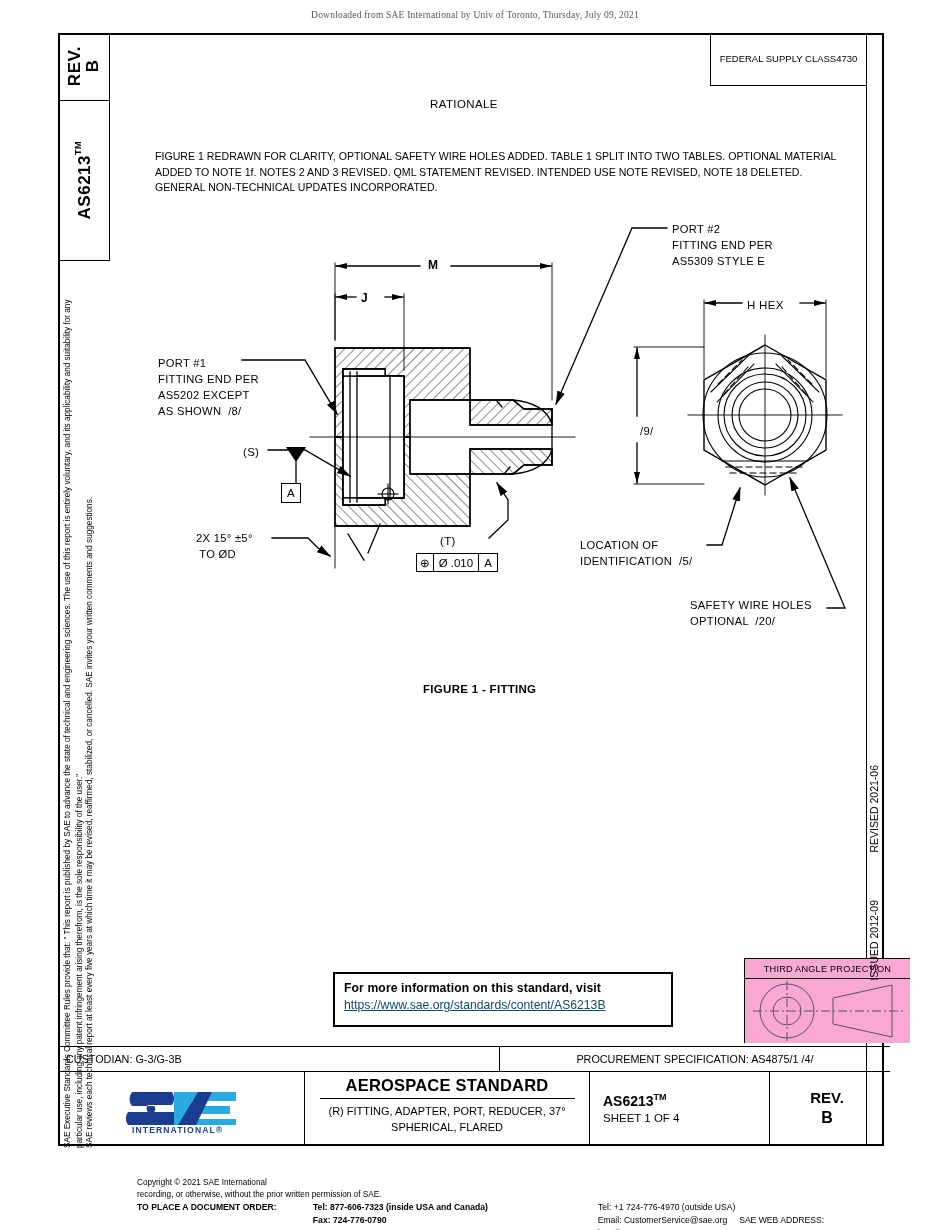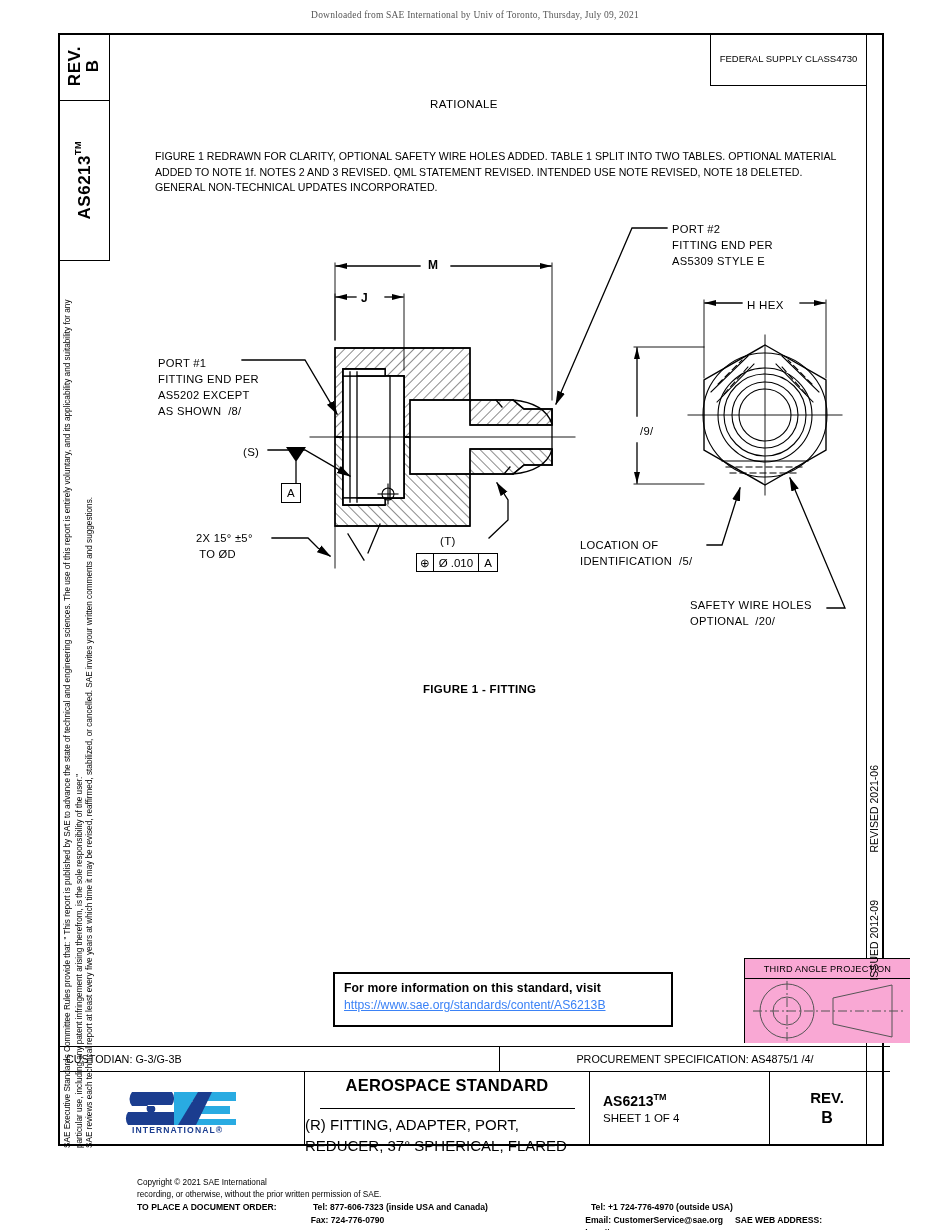--- a/index.html
+++ b/index.html
@@ -107,21 +107,21 @@
 
   
   .infobox {
     position: absolute; left: 333px; top: 972px;
     width: 340px; height: 55px;
     border: 2px solid #000; background: #fff;
     padding: 7px 0 0 9px;
   }
   .infobox .line1 { font-size: 12.2px; font-weight: bold; letter-spacing: .1px; }
   .infobox .line2 {
-    font-size: 12.2px; color: #3b82f6; text-decoration: underline; margin-top: 3px;
+    font-size: 12.2px; color: #0c4a6e; text-decoration: underline; margin-top: 3px;
   }
 
   
   .tap {
     position: absolute; left: 728px; top: 958px;
     width: 166px; height: 85px; border-left: 1.2px solid #000; border-top:1.2px solid #000;
     background: #f9a8d4;
     margin-left: 16px;
   }
   .tap .cap {
@@ -157,39 +157,39 @@
     position: absolute; left: 58px; top: 1072px;
     width: 826px; height: 74px; display: flex;
     border-bottom: 2px solid #000;
   }
   .tb-logo { width: 247px; border-right: 1.5px solid #000;
              display: flex; align-items: center; justify-content: center; }
   .tb-name { width: 285px; border-right: 1.5px solid #000;
              display: flex; flex-direction: column; align-items: center; }
   .tb-name .as {
     font-size: 16.5px; font-weight: bold; letter-spacing: .2px;
-    margin-top: 4px; padding-bottom: 12px;
+    margin-top: 4px; padding-bottom: 2px;
   }
   .tb-name .rule { width: 255px; border-top: 1.6px solid #000; margin: 1px 0 5px; }
-  .tb-name .sub { font-size: 15px; text-align: left; line-height: 1.42; }
+  .tb-name .sub { font-size: 11px; text-align: center; line-height: 1.42; }
   .tb-num { width: 180px; border-right: 1.5px solid #000;
             display: flex; flex-direction: column; justify-content: center; padding-left: 13px; }
   .tb-num .n1 { font-size: 14px; font-weight: bold; }
   .tb-num .n2 { font-size: 11.5px; margin-top: 4px; }
   .tb-rev { flex: 1; display: flex; flex-direction: column;
             align-items: center; justify-content: center; }
   .tb-rev .r1 { font-size: 15px; font-weight: bold; }
   .tb-rev .r2 { font-size: 16px; font-weight: bold; margin-top: 3px; }
 
   
   .copy { position: absolute; left: 137px; top: 1177px; width: 760px; font-size: 8.2px; line-height: 1.42; }
   .order { display: flex; margin-top: 1px; }
   .order .c-a { width: 176px; font-weight: bold; font-size: 8.6px; }
   .order .c-b { width: 278px; font-weight: bold; font-size: 8.6px; }
-  .order .c-c { font-weight: bold; font-size: 8.6px; }
+  .order .c-c { font-weight: normal; font-size: 8.6px; margin-left: 7px; }
 
   svg { display: block; }
   .dwg { position: absolute; left: 0; top: 0; pointer-events: none; }
 </style>
 </head>
 <body>
 
 <div id="page">
 
   <div class="dl-note">Downloaded from SAE International by Univ of Toronto, Thursday, July 09, 2021</div>

